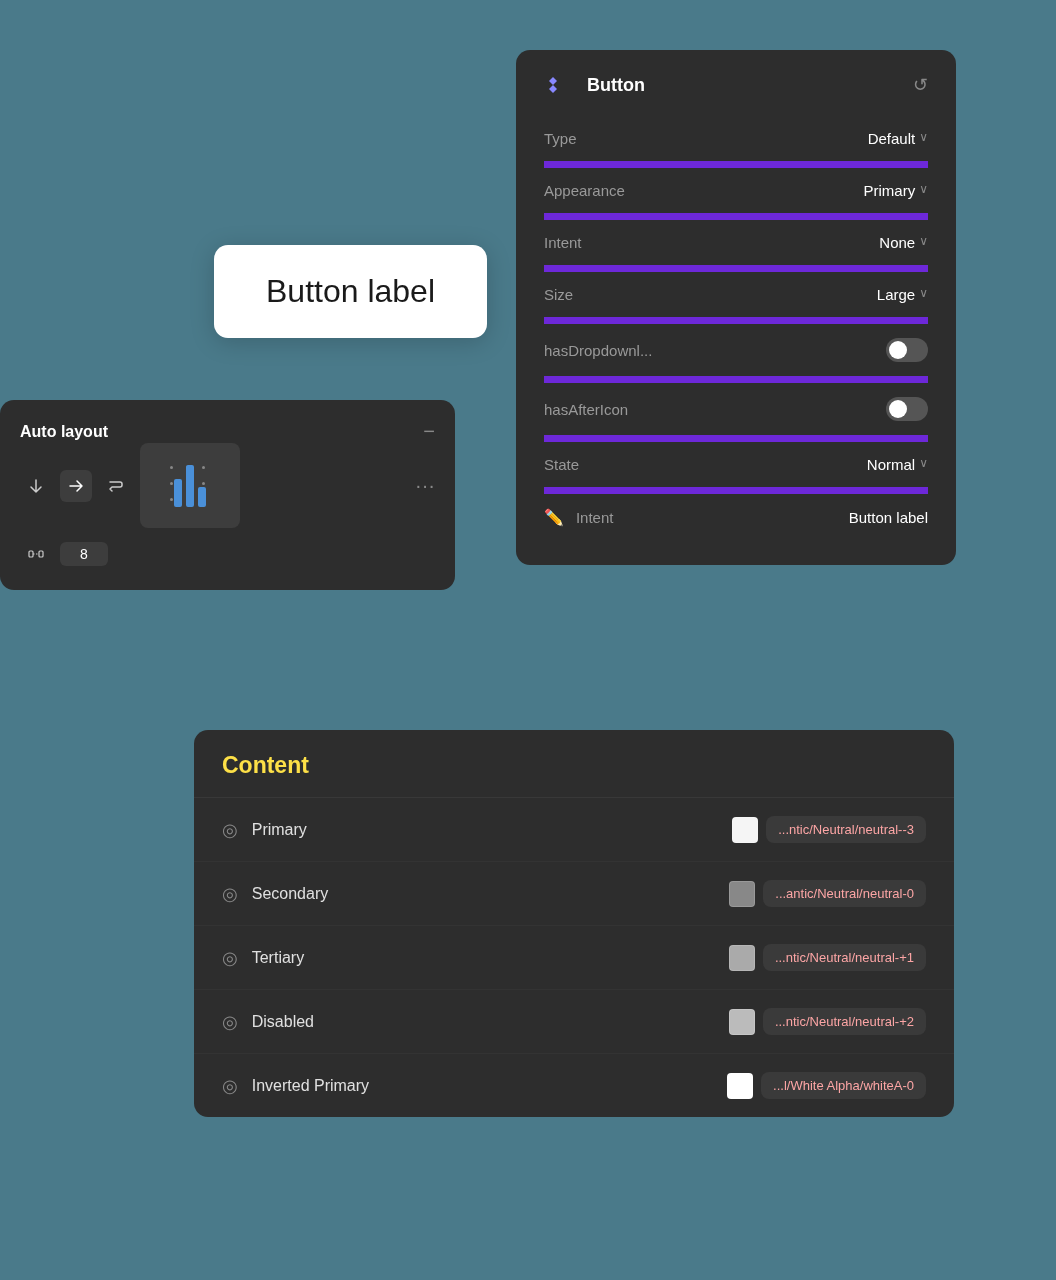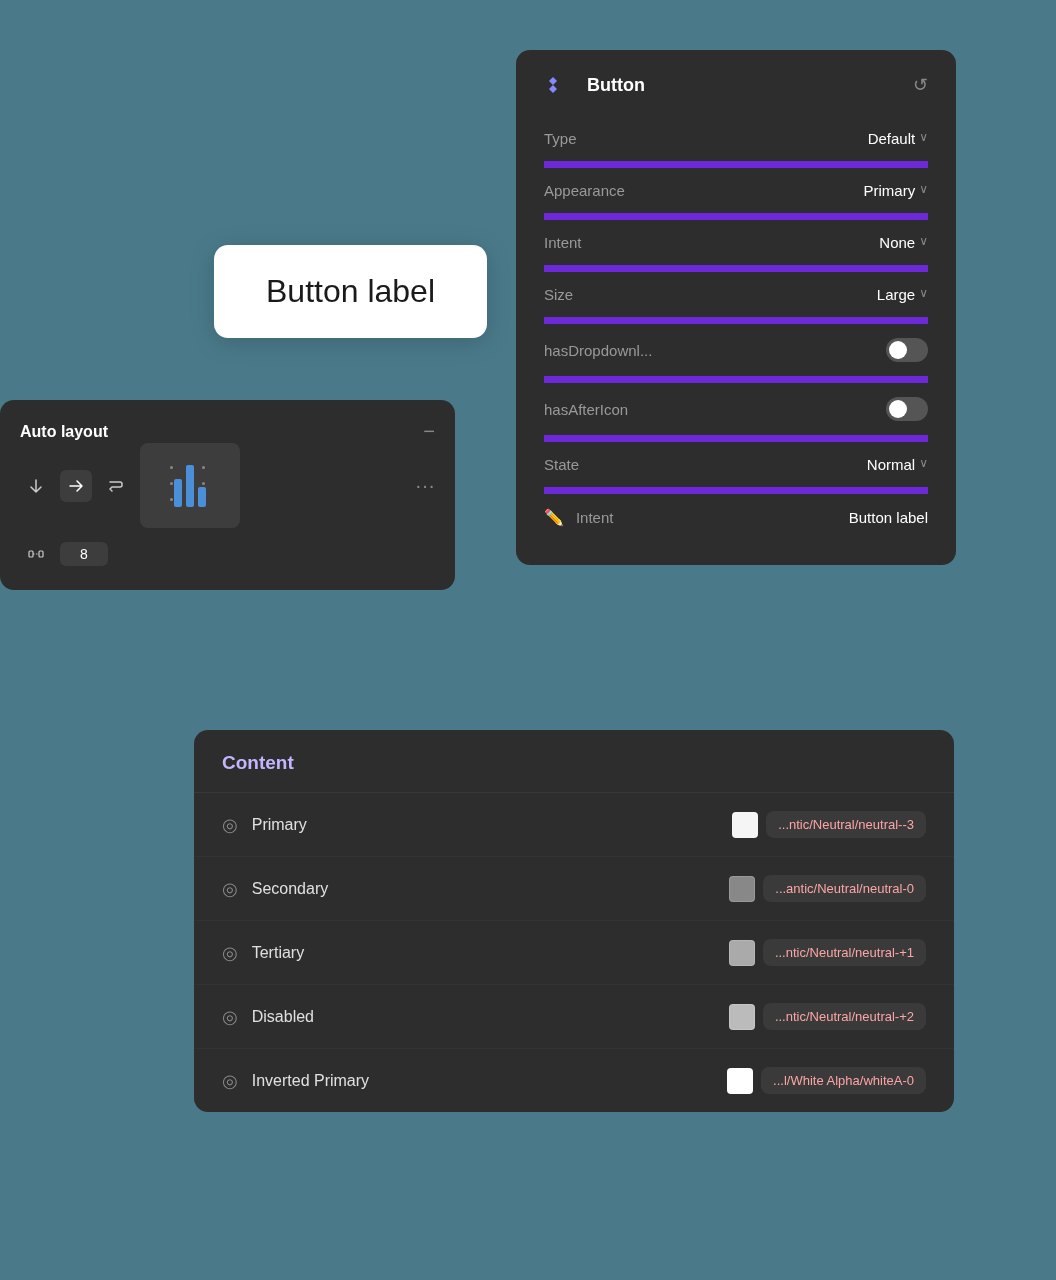--- a/index.html
+++ b/index.html
@@ -254,23 +254,23 @@
       border-radius: 14px;
       overflow: hidden;
     }
 
     .cp-header {
       padding: 22px 28px 18px;
       border-bottom: 1px solid #383838;
     }
 
     .cp-title {
-      font-size: 19px;
+      font-size: 23px;
       font-weight: 700;
-      color: #c4b5fd;
+      color: #fde047;
     }
 
     .cp-row {
       display: flex;
       align-items: center;
       padding: 18px 28px;
       border-bottom: 1px solid #333;
     }
 
     .cp-row:last-child {

